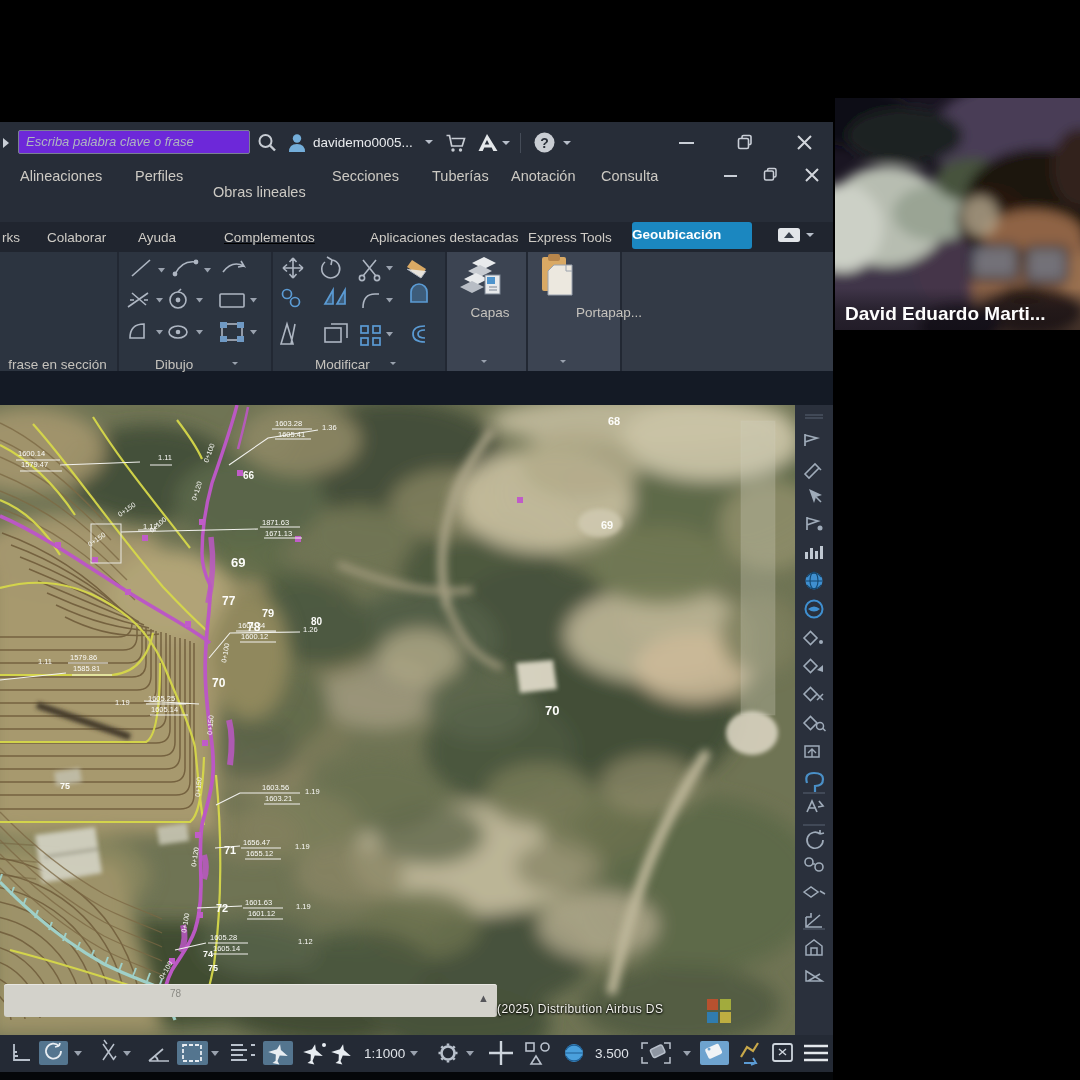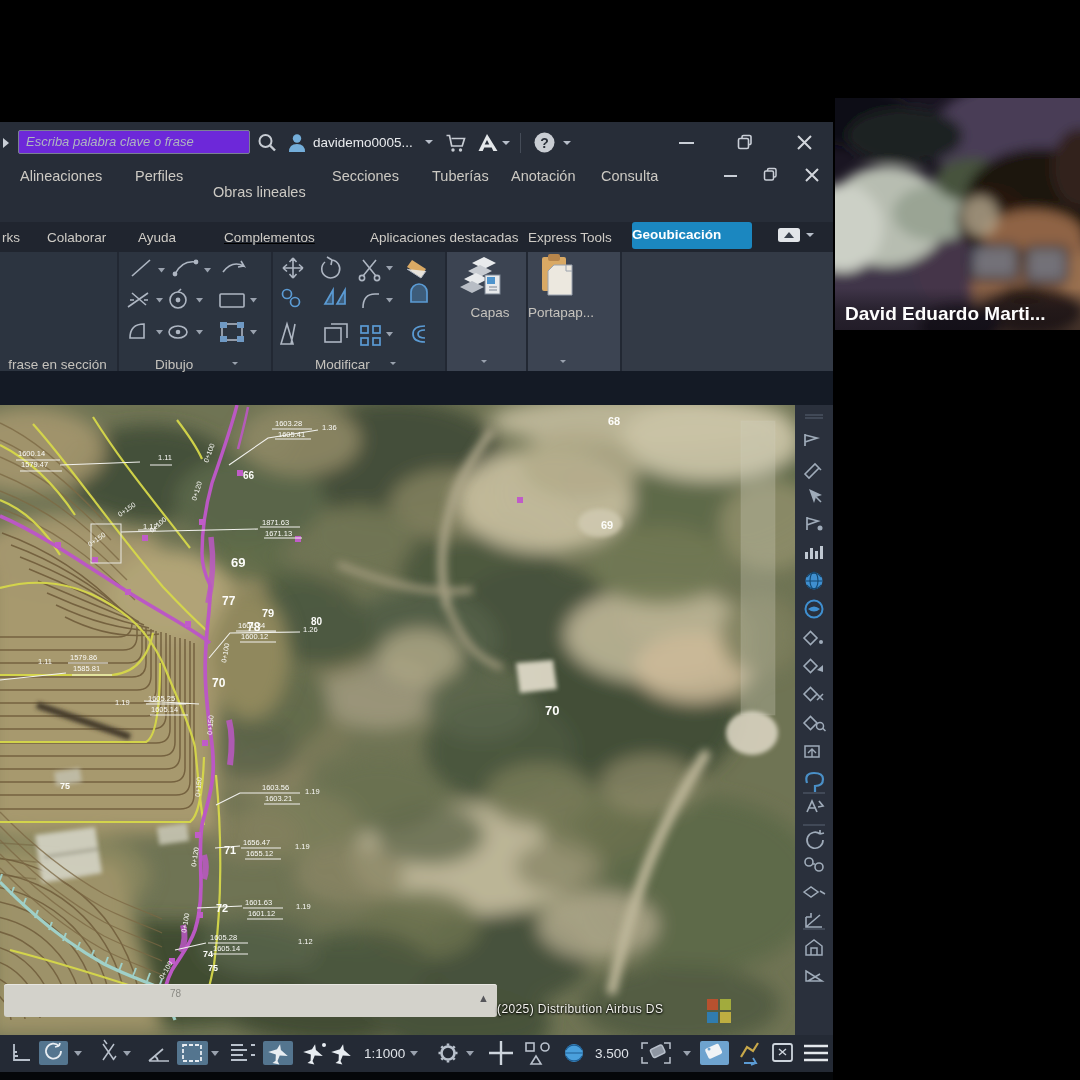--- a/index.html
+++ b/index.html
@@ -102,21 +102,21 @@
     <div class="car2"></div>
   </div>
 <div class="a" style="left:315px;top:355px;width:110px;height:16px;"><span class="lbl">Modificar</span></div>
 <div class="a" style="left:390px;top:362px;width:0px;height:0px;">
     <div class="car2"></div>
   </div>
 <div class="a" style="left:455px;top:303px;width:70px;height:16px;text-align:center"><span class="lbl">Capas</span></div>
 <div class="a" style="left:481px;top:360px;width:0px;height:0px;">
     <div class="car2"></div>
   </div>
-<div class="a" style="left:528px;top:303px;width:92px;height:16px;"><span class="lbl">Portapap...</span></div>
+<div class="a" style="left:528px;top:303px;width:92px;height:16px;padding-left:48px;"><span class="lbl">Portapap...</span></div>
 <div class="a" style="left:560px;top:360px;width:0px;height:0px;">
     <div class="car2"></div>
   </div>
 <svg class="a" style="left:119px;top:252px" width="152" height="103" viewBox="0 0 152 103">
 <g stroke="#aeb6c2" stroke-width="1.6" fill="none">
 <path d="M13 24 L31 8"></path>
 <path d="M56 22 Q63 8 77 10"></path>
       <circle cx="56" cy="22" r="1.6" fill="#aeb6c2"></circle>
       <circle cx="77" cy="10" r="1.6" fill="#aeb6c2"></circle>
 <path d="M104 20 Q113 8 125 14 L122 9 M125 14 l-6 1"></path>

